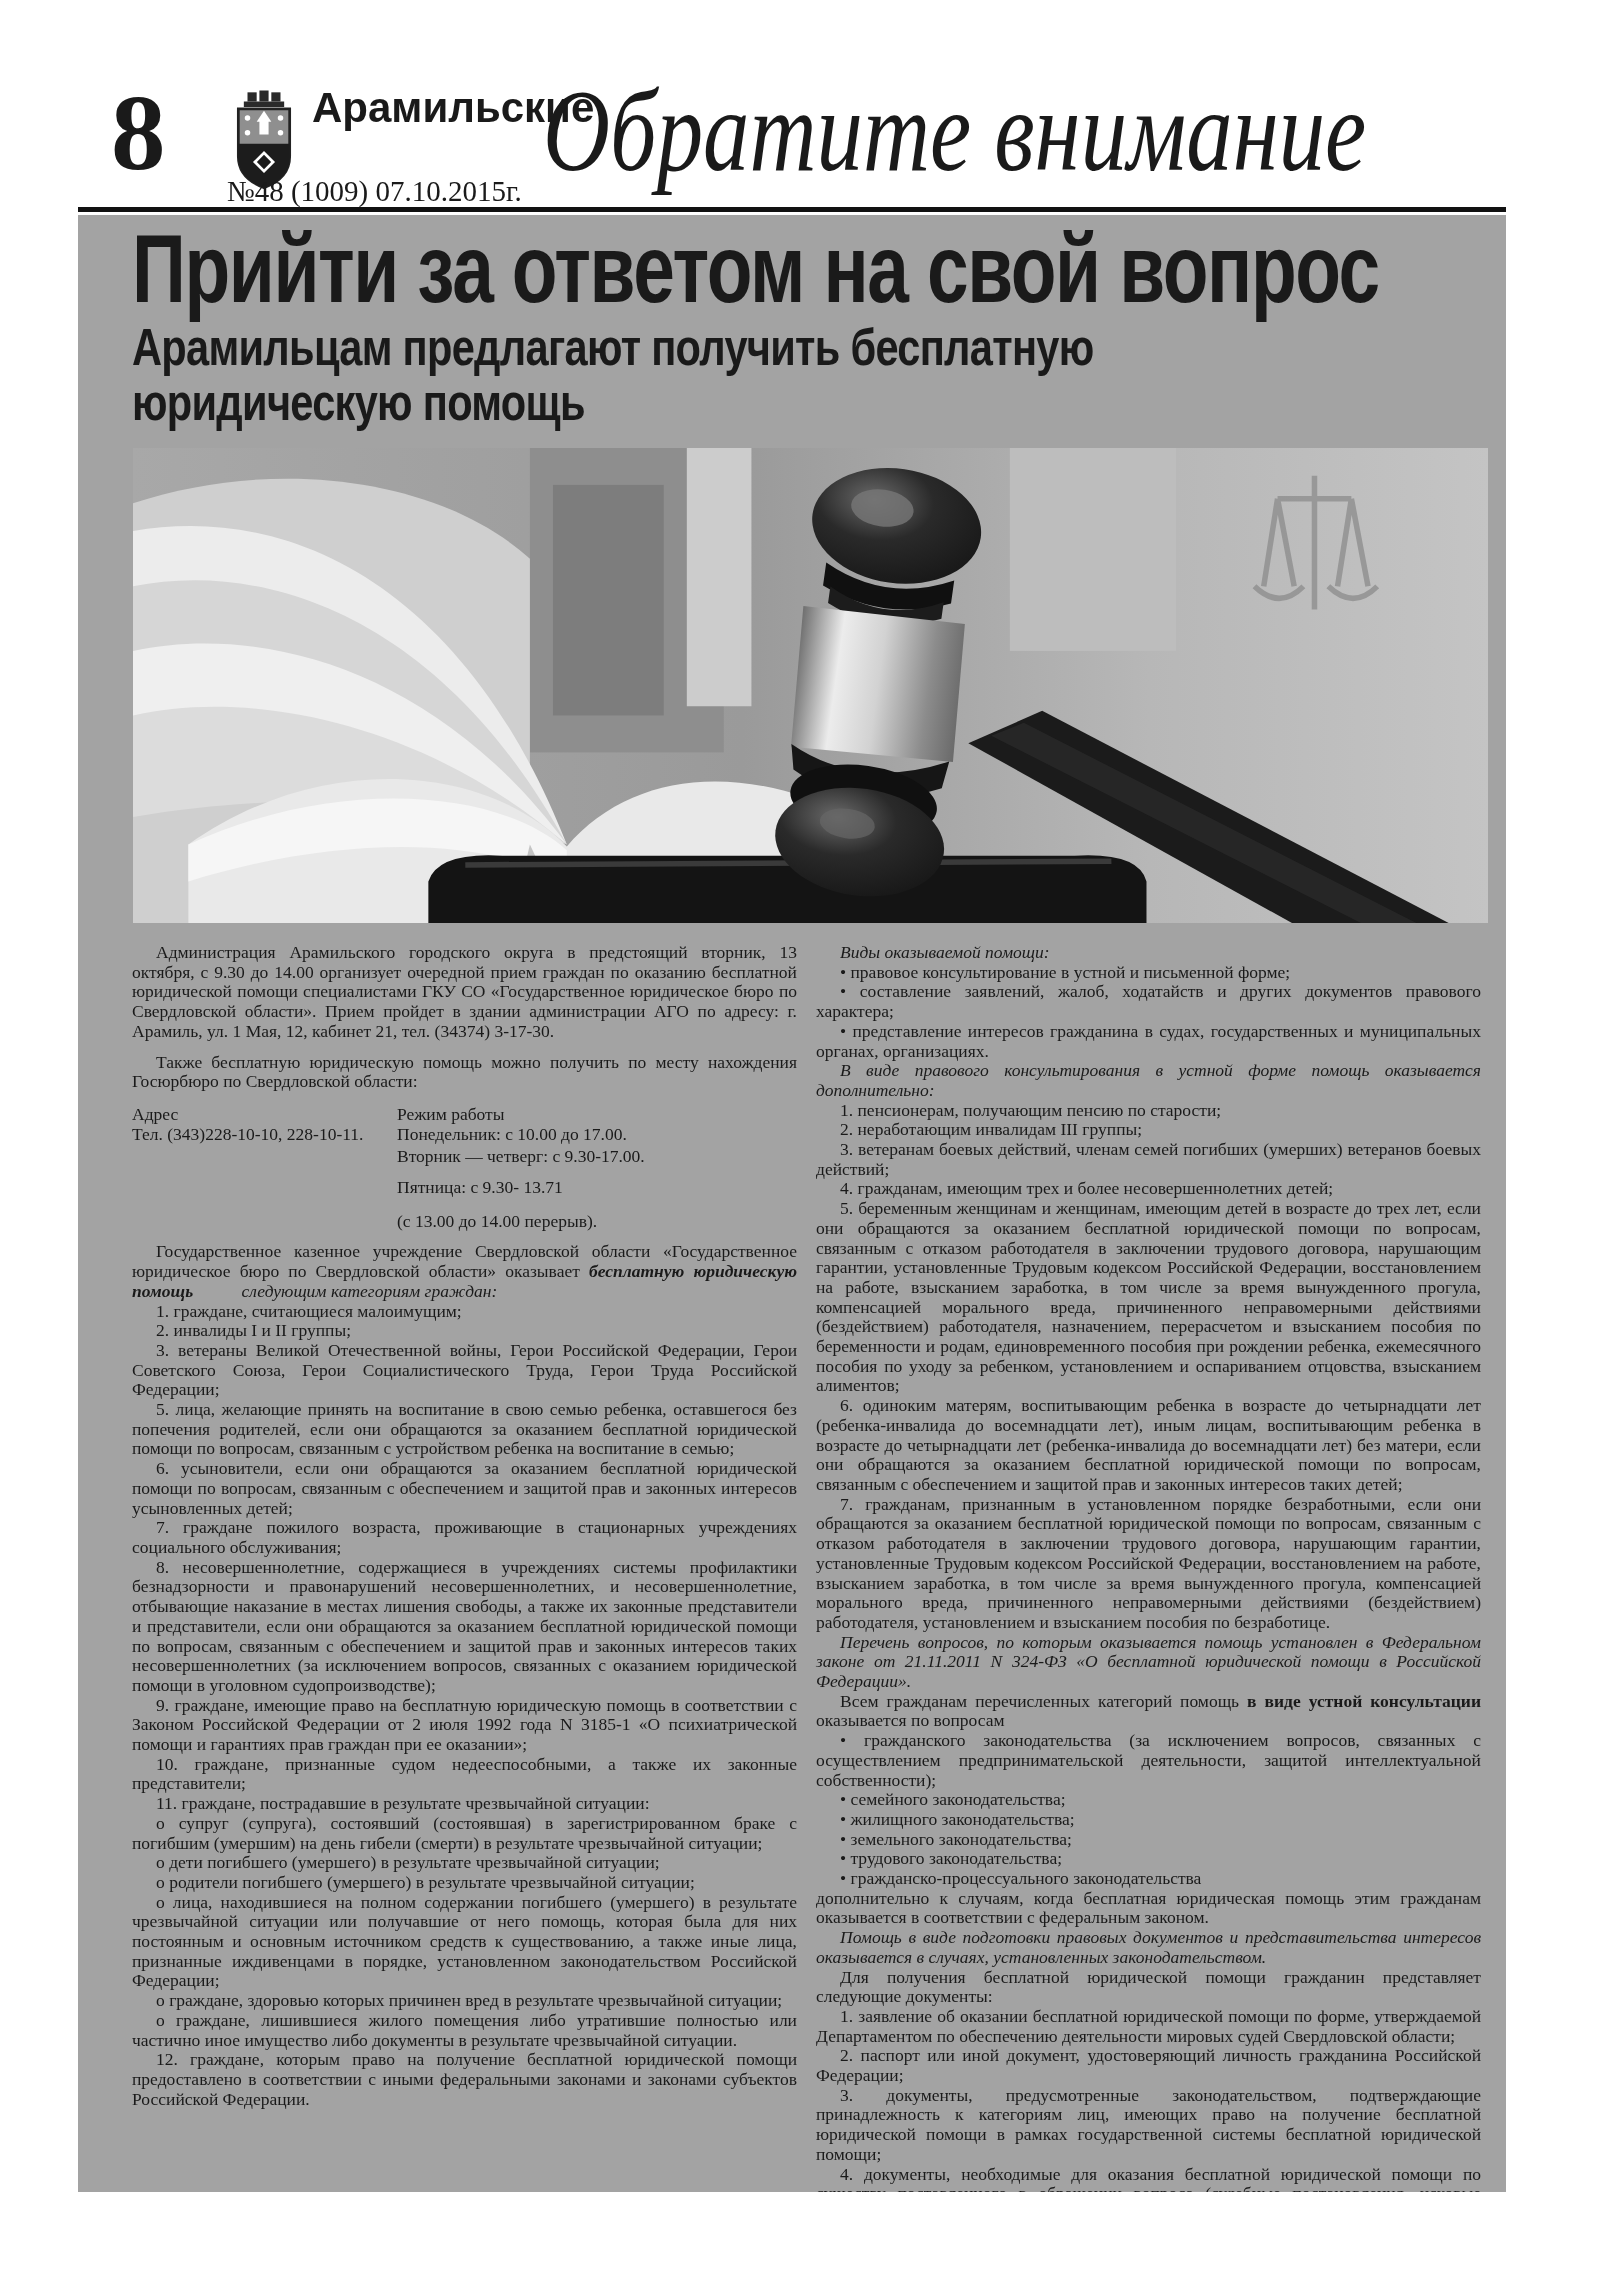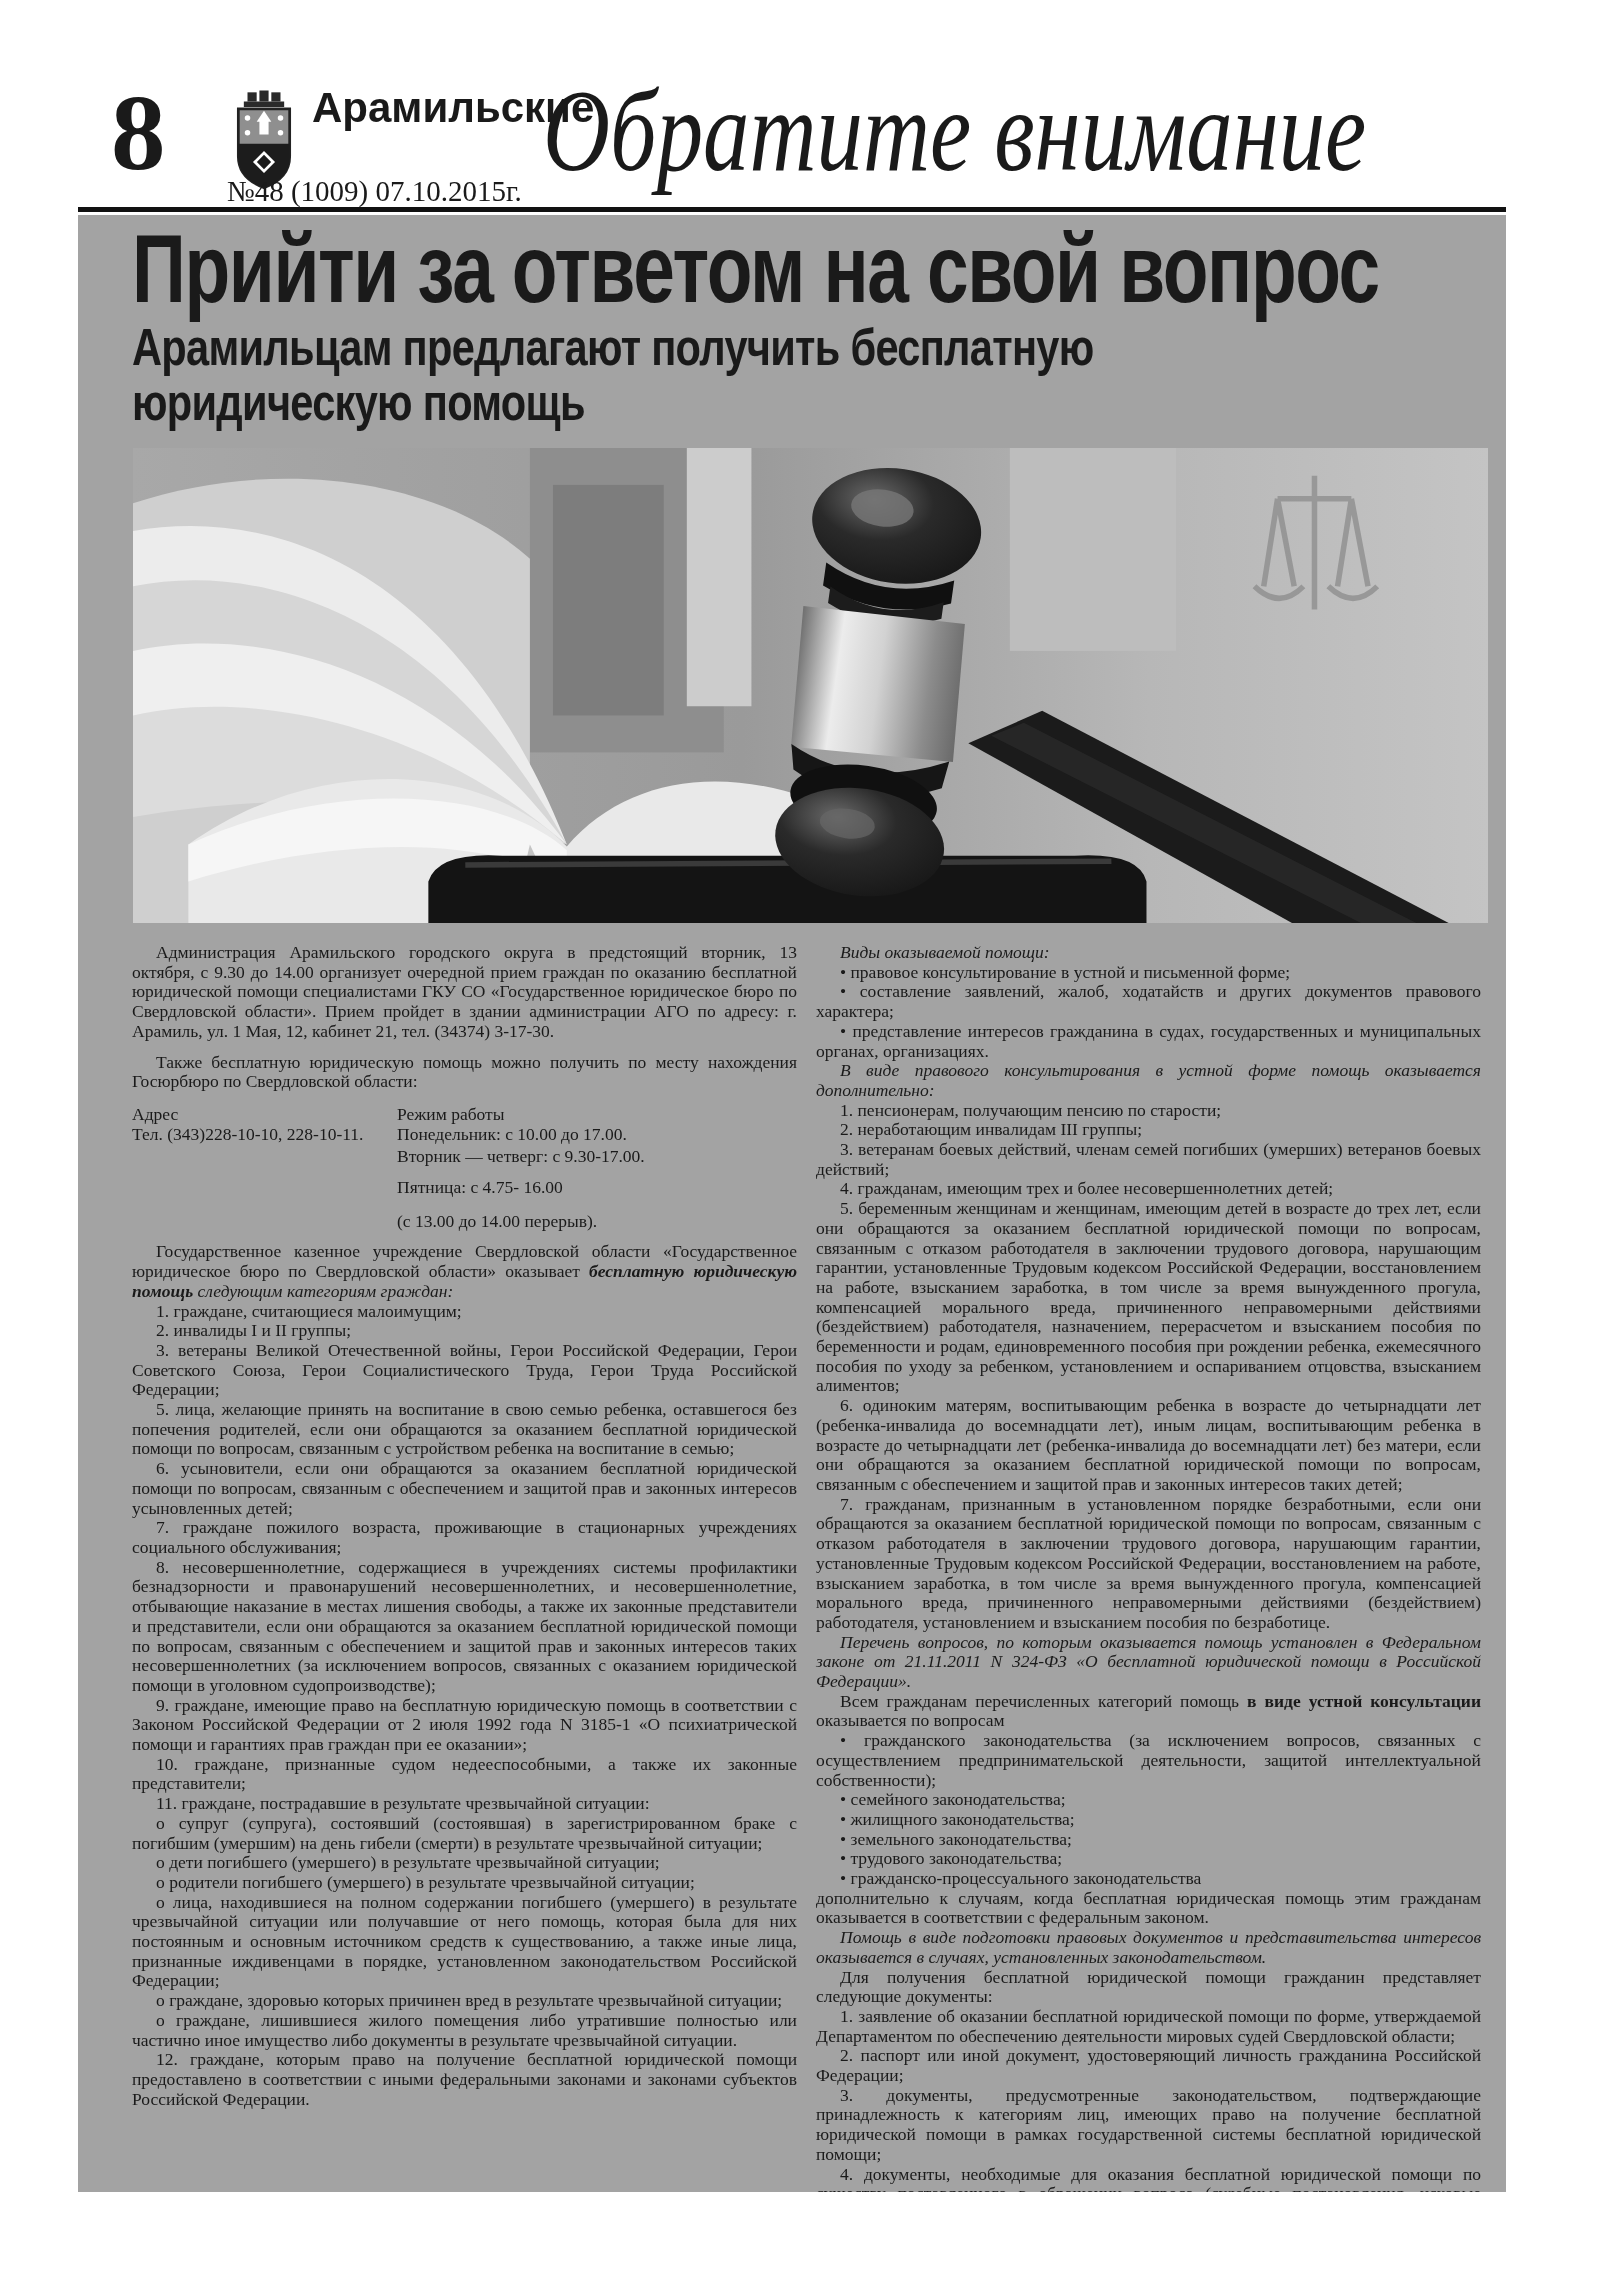--- a/index.html
+++ b/index.html
@@ -35,21 +35,21 @@
   .photo svg{display:block;}
 
   
   .cols{position:absolute;left:54px;top:728px;width:1359px;display:flex;gap:19px;}
   .col{width:665px;font-size:17.5px;line-height:19.7px;text-align:justify;}
   .para{margin:0;}
   .ind{text-indent:24px;}
   .gap{margin-top:11px;}
   .it{font-style:italic;}
   .b{font-weight:bold;}
-  .i{font-style:italic;}
+  .i{font-style:italic;margin-left:44px;}
   .bi{font-weight:bold;font-style:italic;}
 
   
   .info-table{margin-top:13px;margin-bottom:11px;display:grid;grid-template-columns:265px 1fr;
               text-align:left;}
   .info-table div{text-indent:0;}
   .addr-text{margin-top:37px;padding-right:33px;}
   .addr-phone{}
   .sched-tue{margin-top:3px;width:314px;}
   .sched-fri{margin-top:11px;}
@@ -164,21 +164,21 @@
 
         <div class="info-table">
           <div>
             <div>Адрес</div>
             <div class="addr-phone">Тел. (343)228-10-10, 228-10-11.</div>
           </div>
           <div>
             <div>Режим работы</div>
             <div>Понедельник: с 10.00 до 17.00.</div>
             <div class="sched-tue">Вторник — четверг: с 9.30-17.00.</div>
-            <div class="sched-fri">Пятница: с 4.75- 16.00</div>
+            <div class="sched-fri">Пятница: с 9.30- 13.71</div>
             <div class="sched-lunch">(с 13.00 до 14.00 перерыв).</div>
           </div>
         </div>
 
         <div>
             <p class="para ind"><span>Государственное казенное учреждение Свердловской области «Государственное юридическое бюро по Свердловской области» оказывает </span><span class="bi">бесплатную юридическую помощь </span><span class="i">следующим категориям граждан:</span></p>
             <p class="para ind"><span>1. граждане, считающиеся малоимущим;</span></p>
             <p class="para ind"><span>2. инвалиды I и II группы;</span></p>
             <p class="para ind"><span>3. ветераны Великой Отечественной войны, Герои Российской Федерации, Герои Советского Союза, Герои Социалистического Труда, Герои Труда Российской Федерации;</span></p>
             <p class="para ind"><span>5. лица, желающие принять на воспитание в свою семью ребенка, оставшегося без попечения родителей, если они обращаются за оказанием бесплатной юридической помощи по вопросам, связанным с устройством ребенка на воспитание в семью;</span></p>

